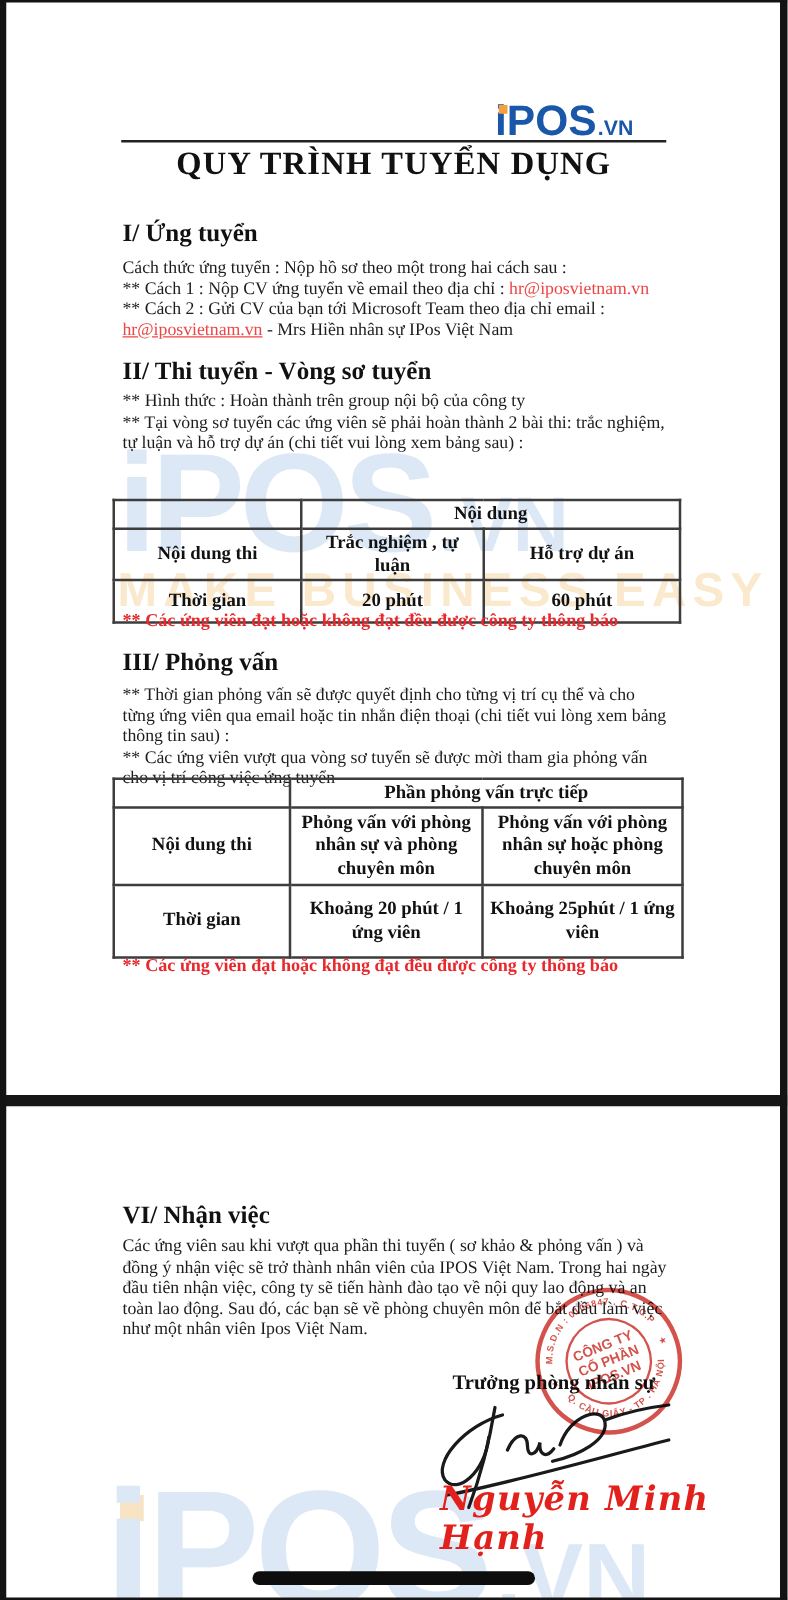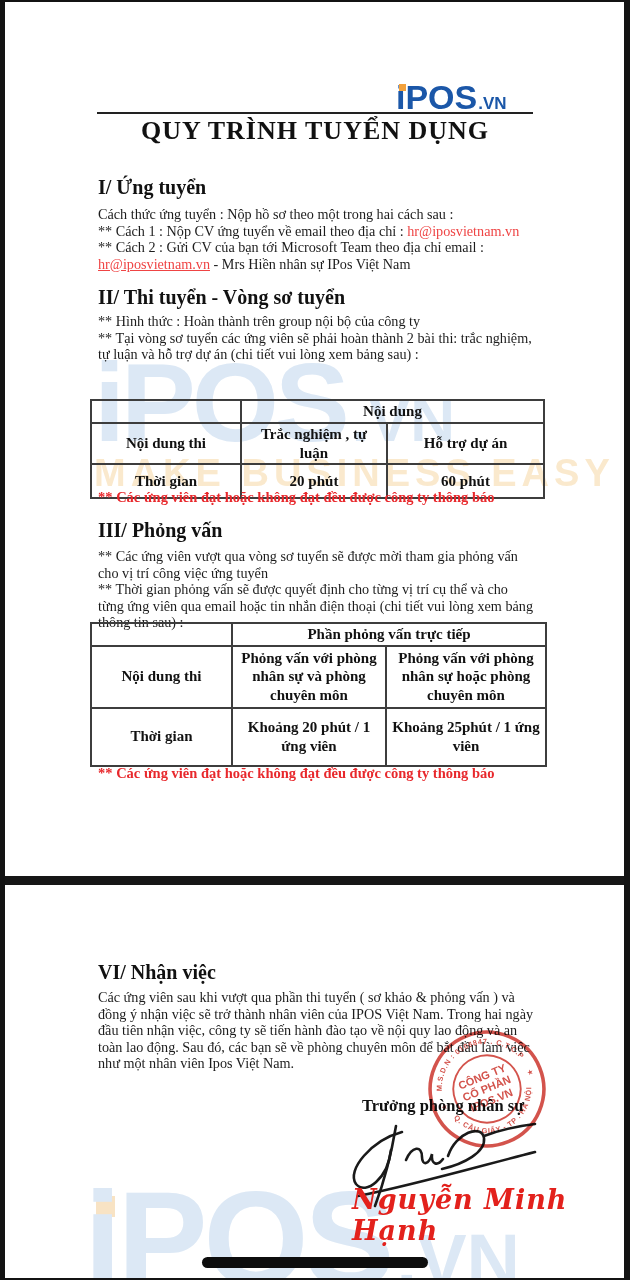--- a/index.html
+++ b/index.html
@@ -119,22 +119,22 @@
       <td>Thời gian</td>
       <td>20 phút</td>
       <td>60 phút</td>
     </tr>
   </tbody>
     </table>
   <div class="note" style="top:489px;">** Các ứng viên đạt hoặc không đạt đều được công ty thông báo</div>
 
   <div class="h-sec" style="top:519px;">III/ Phỏng vấn</div>
   <div class="para" style="top:548px;">
+    <div>** Thời gian phỏng vấn sẽ được quyết định cho từng vị trí cụ thể và cho từng ứng viên qua email hoặc tin nhắn điện thoại (chi tiết vui lòng xem bảng thông tin sau) :</div>
     <div>** Các ứng viên vượt qua vòng sơ tuyển sẽ được mời tham gia phỏng vấn cho vị trí công việc ứng tuyển</div>
-    <div>** Thời gian phỏng vấn sẽ được quyết định cho từng vị trí cụ thể và cho từng ứng viên qua email hoặc tin nhắn điện thoại (chi tiết vui lòng xem bảng thông tin sau) :</div>
   </div>
 
   <table class="doc-table" id="table2">
     <colgroup>
         <col style="width:141px">
         <col style="width:154px">
         <col style="width:160px">
       </colgroup>
     <tbody>
         <tr style="height:22px;">

